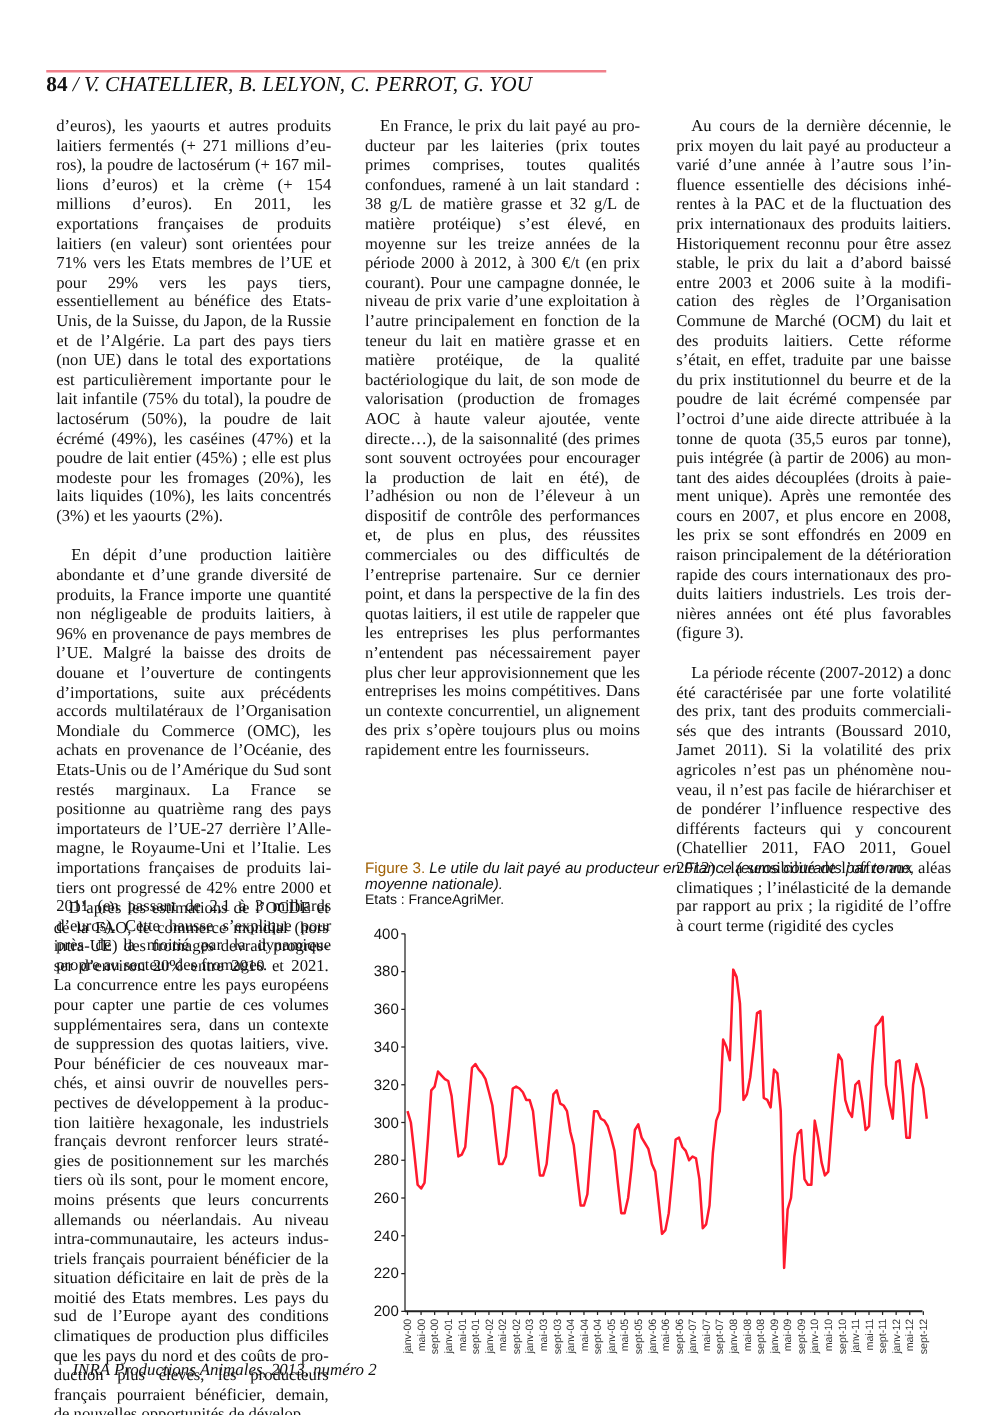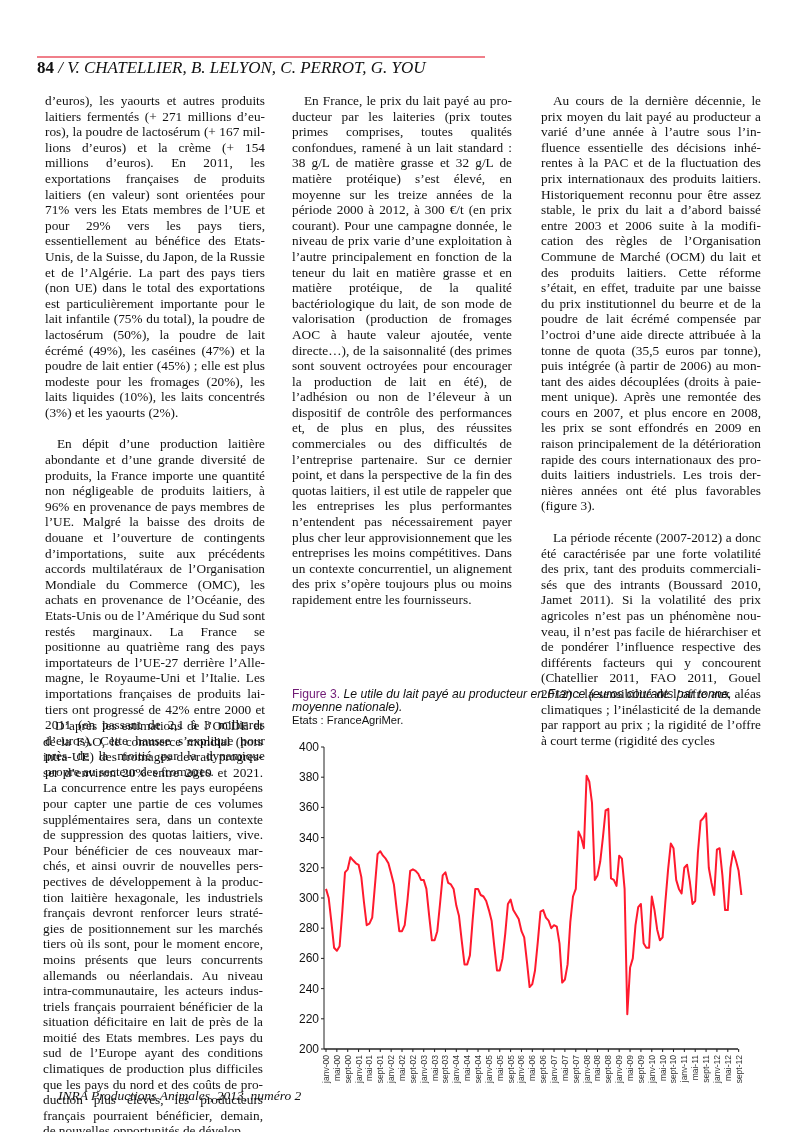--- a/index.html
+++ b/index.html
@@ -13,21 +13,21 @@
   .col p.indent { text-indent: 12px; }
   .col p + p { margin-top: 16px; }
   .col1 { left: 45px; font-family: Liberation Serif, serif; }
   .col2 { left: 292px; }
   .col3 { left: 541px; }
   .col1b { left: 43px; top: 718px; position: absolute; width: 220px; font-size: 13.3px; line-height: 15.6px; text-align: justify; }
   .col1b p { margin: 0; text-indent: 12px; }
   .section-title { font-weight: bold; font-size: 17px; line-height: 19px; margin: 16px 0 14px 0 !important; text-indent: 0 !important; text-align: left; }
   .figure { position: absolute; left: 292px; top: 688px; width: 470px; font-family: "Liberation Sans", "DejaVu Sans", sans-serif; }
   .fig-caption { font-size: 12.2px; line-height: 13px; font-style: italic; color: #111; }
-  .fig-caption .fig-label { font-style: normal; color: #701a75; }
+  .fig-caption .fig-label { font-style: normal; color: #a16207; }
   .fig-source { font-size: 11.2px; line-height: 12px; color: #111; }
   .footer { position: absolute; left: 58px; top: 1088px; font-size: 13.5px; font-style: italic; }
   svg text { font-family: "Liberation Sans", "DejaVu Sans", sans-serif; }
 </style>
 </head>
 <body>
 
 <div class="header">
   <span class="num">84</span><span> / V. CHATELLIER, B. LELYON, C. PERROT, G. YOU</span>
 </div>

